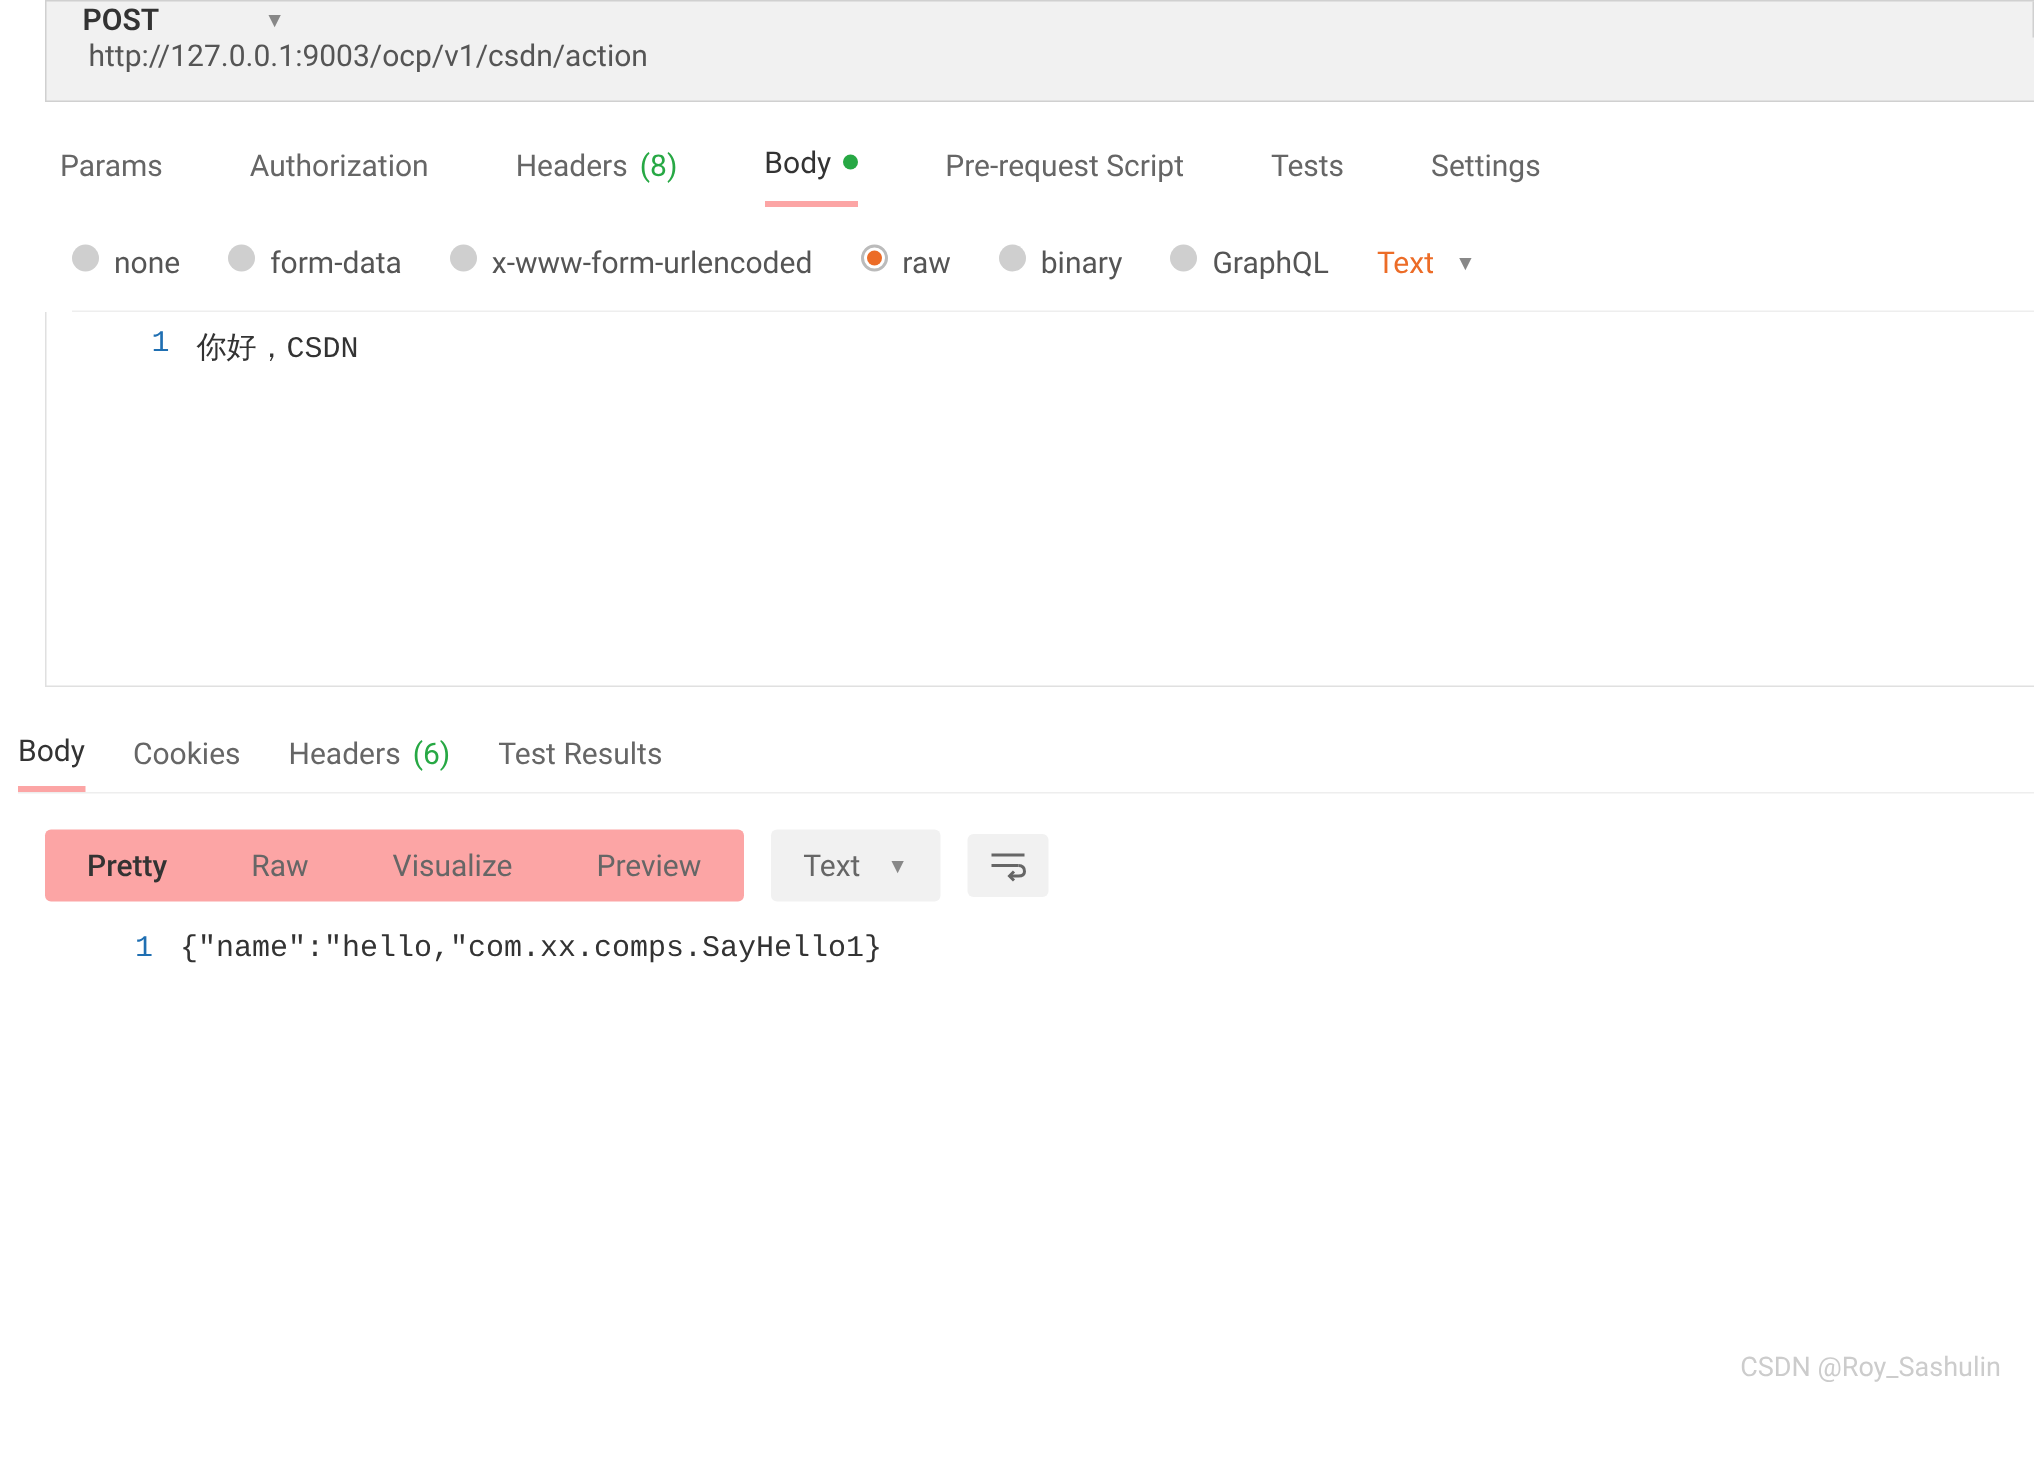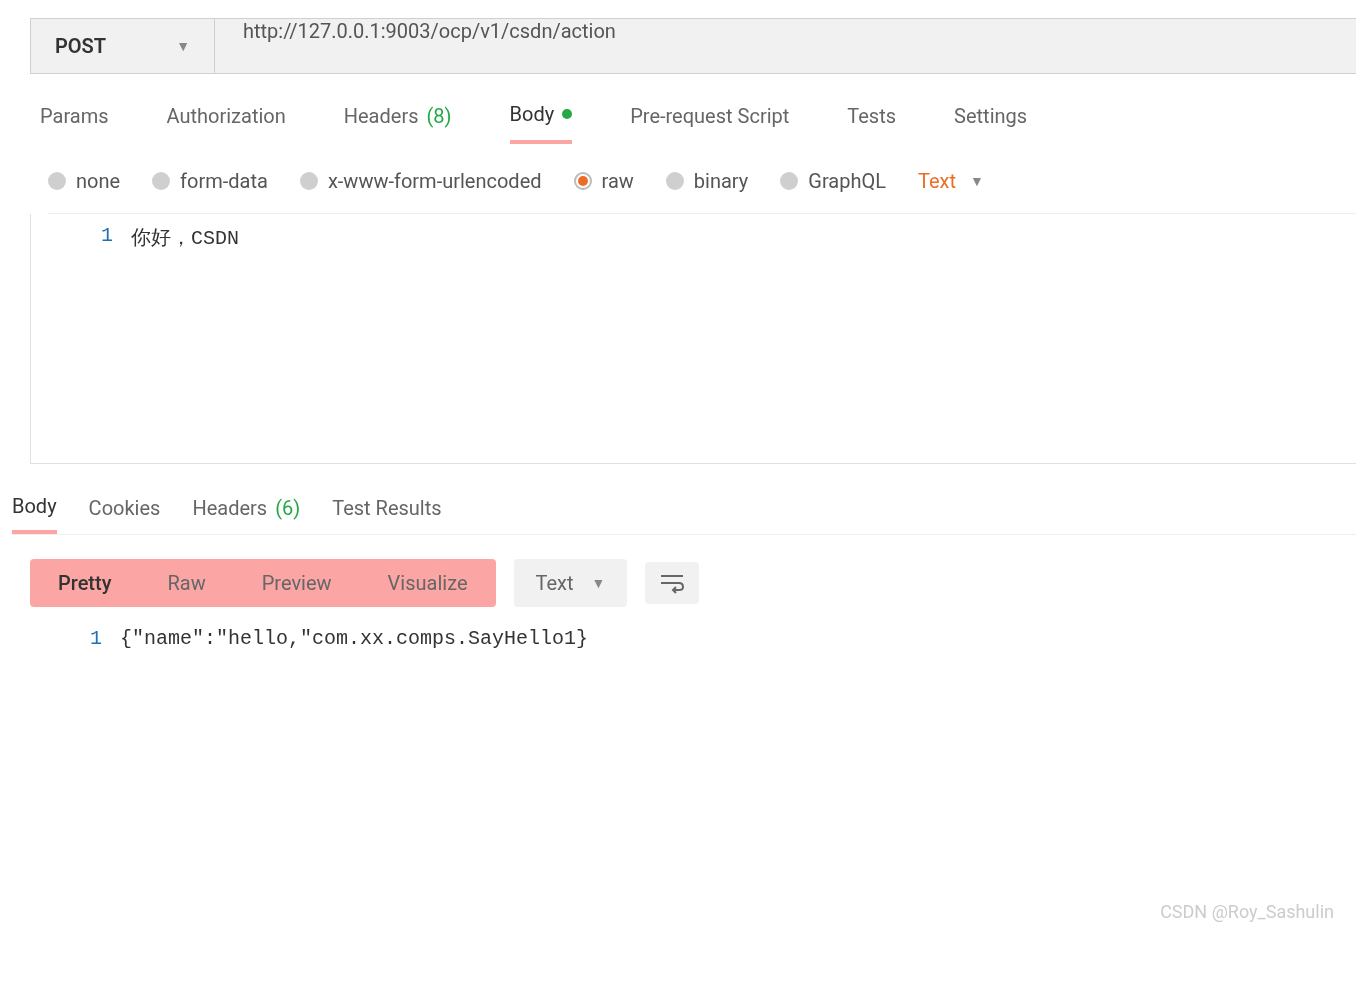--- a/index.html
+++ b/index.html
@@ -7,25 +7,26 @@
       font-family: -apple-system, BlinkMacSystemFont, "Segoe UI", Roboto, Helvetica, Arial, sans-serif;
       font-size: 16px;
       color: #333;
       background: #fff;
       width: 1356px;
       height: 982px;
       overflow: hidden;
     }
     .request-bar {
       display: flex;
-      margin: 18px 0 0 30px;
-      height: 56px;
+      margin: 0 0 0 30px;
+      height: 68px;
       border: 1px solid #d0d0d0;
       border-right: none;
       background: #f1f1f1;
+      flex-direction: column;
     }
     .method-select {
       display: flex;
       align-items: center;
       padding: 0 24px;
       font-weight: 600;
       font-size: 20px;
       color: #333;
       border-right: 1px solid #d0d0d0;
       gap: 70px;
@@ -72,21 +73,21 @@
       align-items: center;
       margin: 24px 0 0 48px;
       gap: 32px;
       font-size: 20px;
       color: #555;
       padding-bottom: 20px;
       border-bottom: 1px solid #eee;
     }
     .radio-opt {
       display: flex;
-      align-items: center;
+      align-items: flex-start;
       gap: 10px;
       cursor: pointer;
     }
     .radio {
       width: 18px; height: 18px; border-radius: 50%;
       background: #cfcfcf;
       display: inline-block;
     }
     .radio.selected {
       background: #fff;
@@ -289,22 +290,22 @@
   </div>
   <div class="tab">
       <span>Test Results</span>
     </div>
 </div>
 
 <div class="view-row">
   <div class="view-group">
     <div class="view-btn active"><span>Pretty</span></div>
     <div class="view-btn"><span>Raw</span></div>
+    <div class="view-btn"><span>Visualize</span></div>
     <div class="view-btn"><span>Preview</span></div>
-    <div class="view-btn"><span>Visualize</span></div>
   </div>
   <div class="fmt-dropdown">
     <span>Text</span>
     <span class="caret" style="color:#888;font-size:14px;">▼</span>
   </div>
   <div class="wrap-btn">
     <svg width="26" height="22" viewBox="0 0 26 22" fill="none" stroke="#666" stroke-width="2">
       <line x1="2" y1="4" x2="24" y2="4"></line>
       <line x1="2" y1="11" x2="20" y2="11"></line>
       <path d="M20 11 Q24 11 24 15 Q24 18 20 18 L14 18"></path>

